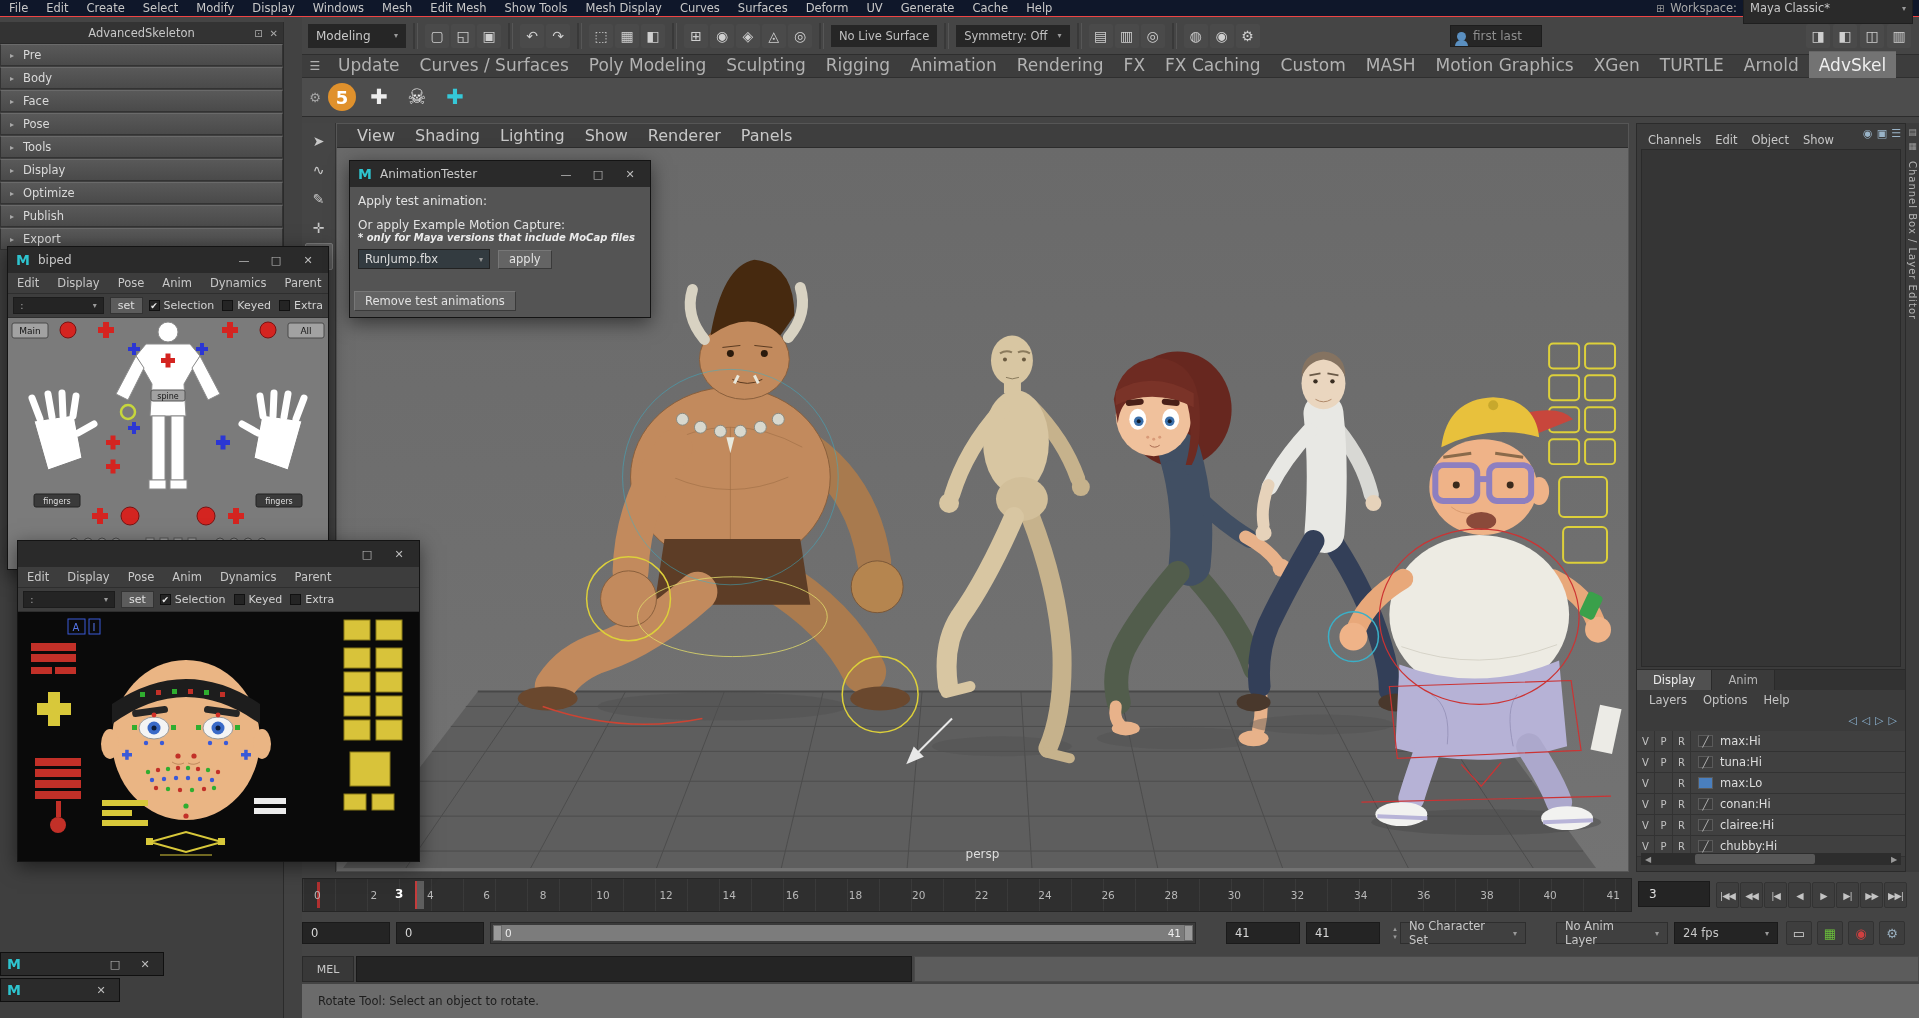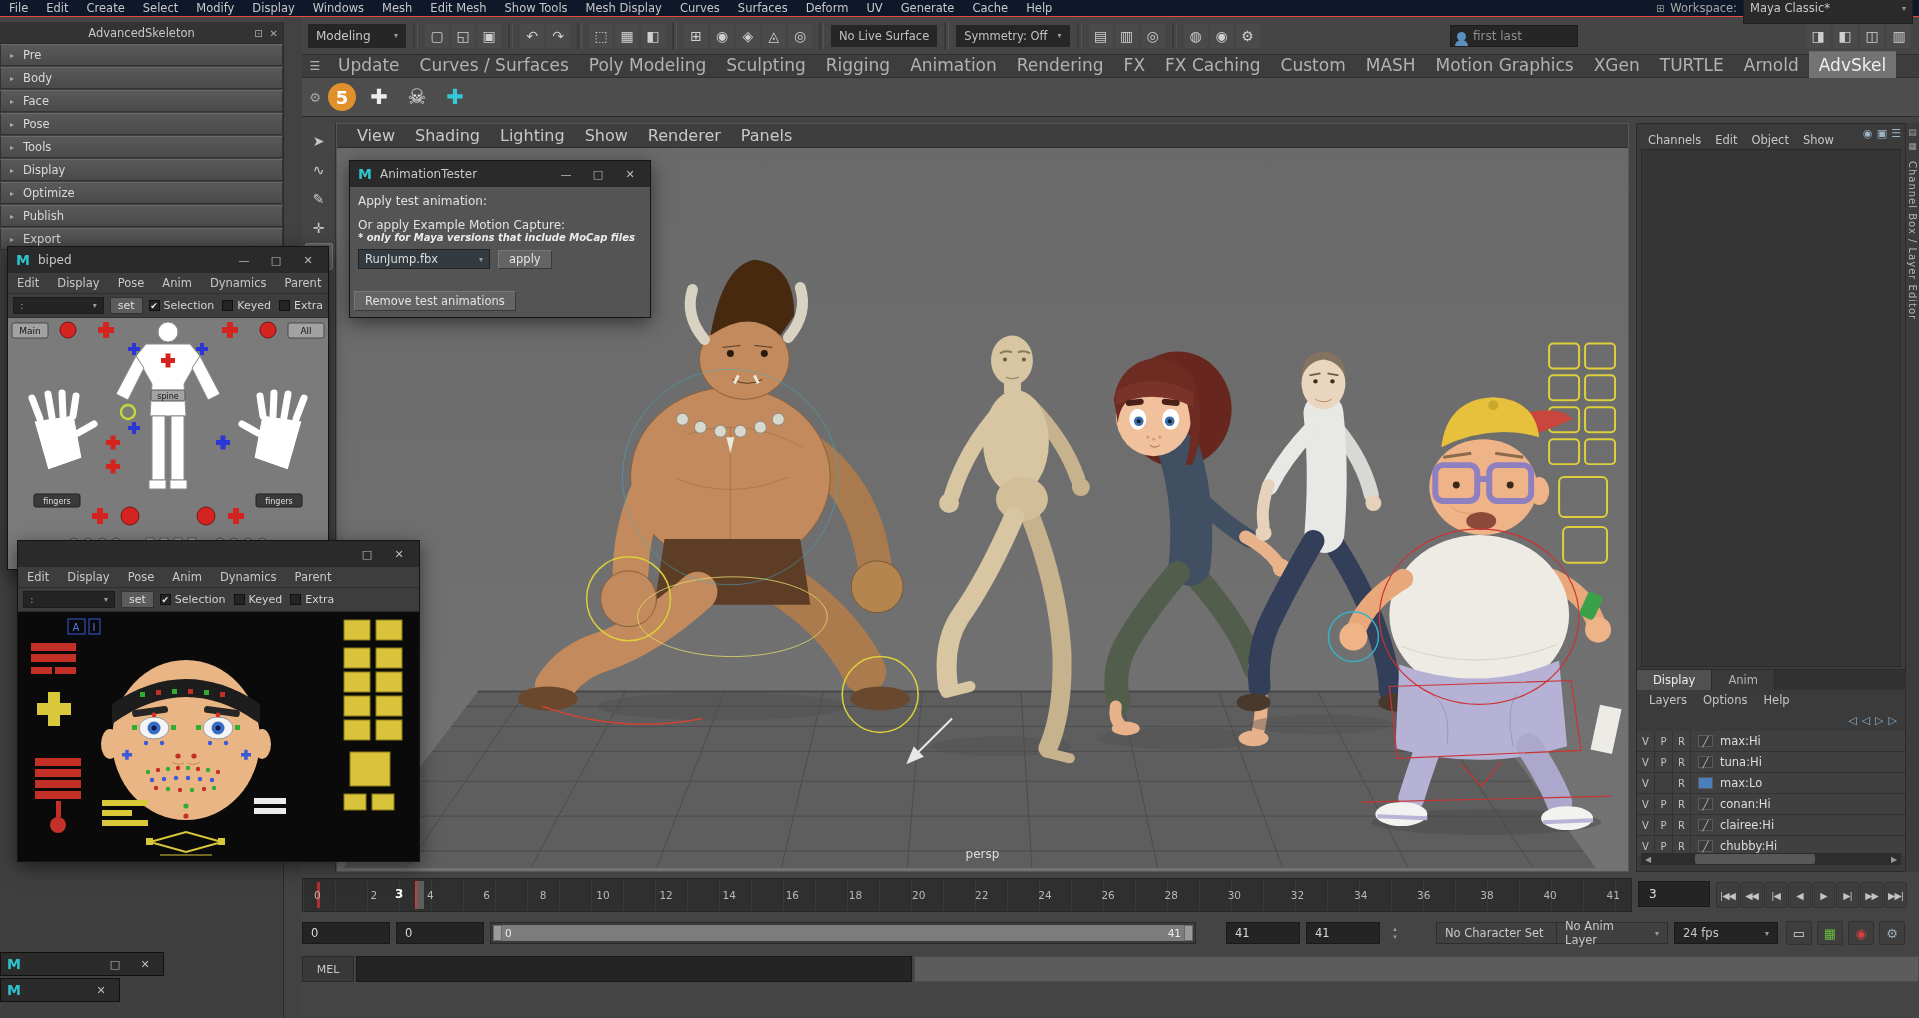--- a/index.html
+++ b/index.html
@@ -17,21 +17,21 @@
   .ws-select{background:#2a2a2a;border:1px solid #1f1f1f;padding:0 6px;height:32px;display:flex;align-items:center;gap:16px;color:#c8c8c8;min-width:170px;justify-content:space-between}
   .chev{font-size:8px;color:#9a9a9a}
 
   
   .statusline{position:absolute;left:302px;top:17px;width:1617px;height:38px;background:#454545;border-bottom:1px solid #2e2e2e;display:flex;align-items:center;gap:4px;padding:0 6px;z-index:5}
   .menuset-select{background:#262626;height:24px;display:flex;align-items:center;gap:10px;padding:0 8px;min-width:98px;justify-content:space-between;font-size:12px}
   .sep{width:5px;height:26px;border-left:2px solid #393939;border-right:1px solid #565656;margin:0 3px}
   .icon-group{display:flex;gap:2px}
   .sl-icon{width:24px;height:24px;display:flex;align-items:center;justify-content:center;font-size:14px;color:#cfcfcf;background:#4a4a4a;border-radius:2px}
   .sl-label-box{background:#262626;height:22px;display:flex;align-items:center;padding:0 8px;font-size:11.5px;gap:10px;color:#c0c0c0}
-  .rename-box{position:absolute;left:1148px;top:8px;width:128px;height:22px;background:#262626;border:1px solid #1d1d1d;display:flex;align-items:center;gap:7px;padding:0 6px;color:#8f8f8f}
+  .rename-box{position:absolute;left:1148px;top:8px;width:92px;height:22px;background:#262626;border:1px solid #1d1d1d;display:flex;align-items:center;gap:7px;padding:0 6px;color:#8f8f8f}
   .person-ic{width:9px;height:9px;border-radius:50%;background:#5a8fc0;position:relative}
   .person-ic::after{content:"";position:absolute;left:-2px;top:8px;width:13px;height:6px;border-radius:6px 6px 0 0;background:#5a8fc0}
   .right-icons{position:absolute;right:8px;top:7px;display:flex;gap:3px}
 
   
   .shelf-tabs{position:absolute;left:302px;top:55px;width:1617px;height:23px;background:#3d3d3d;display:flex;align-items:center;border-bottom:1px solid #2f2f2f;z-index:5}
   .shelf-ham{width:26px;text-align:center;color:#b0b0b0;font-size:12px}
   .tabs{display:flex;align-items:flex-end;height:23px}
   .shelf-tab{padding:3px 10px;font-size:17px;color:#b2b2b2;cursor:default}
   .shelf-tab[data-active="true"]{color:#efefef;background:#737373;border-top:1px solid #666}
@@ -721,21 +721,21 @@
       <span>41</span>
       <span class="rs-h rs-h-r"></span>
     </div>
   </div>
   <div class="num-field" style="left:1226px;width:74px">41</div>
   <div class="num-field" style="left:1306px;width:74px">41</div>
   <div class="updown">
     <span>▴</span>
     <span>▾</span>
   </div>
-  <div class="dd" style="left:1436px;width:148px">
+  <div class="dd" style="left:1400px;width:126px">
     <span>No Character Set</span>
     <span class="chev">▾</span>
   </div>
   <div class="dd" style="left:1556px;width:112px">
     <span>No Anim Layer</span>
     <span class="chev">▾</span>
   </div>
   <div class="dd dd-dark" style="left:1674px;width:104px">
     <span>24 fps</span>
     <span class="chev">▾</span>
@@ -744,20 +744,23 @@
 
   <span class="ric ric-bubble">▭</span>
       <span class="ric ric-green">▦</span>
       <span class="ric ric-red">◉</span>
       <span class="ric ric-gear">⚙</span>
     </div>
 
   <div class="mel-label">MEL</div>
   <div class="mel-input"></div>
   <div class="mel-echo"></div>
+  <div class="help-row">
+    <span>Rotate Tool: Select an object to rotate.</span>
+  </div>
 
   <div class="fwin" style="left:349px;top:160px;width:302px;height:158px;z-index:12">
     <div class="fwin-title">
       <span class="fwin-m">M</span>
       <span>AnimationTester</span>
       <span class="fwin-sp"></span>
       <span class="fwin-btn">—</span>
       <span class="fwin-btn">□</span>
       <span class="fwin-btn">✕</span>
     </div>

